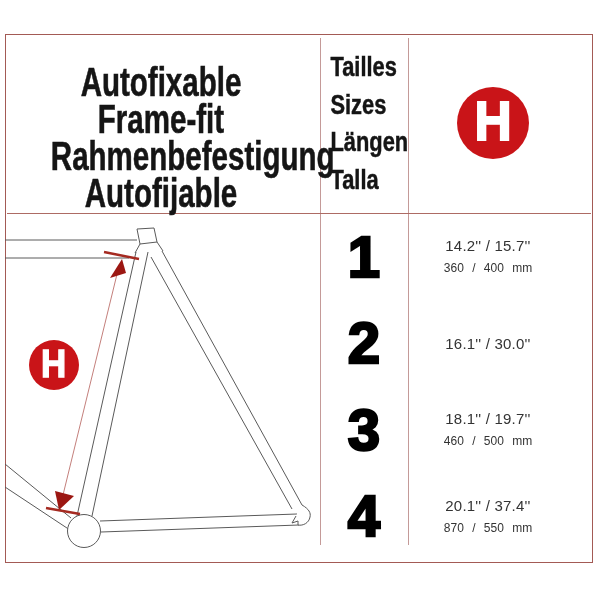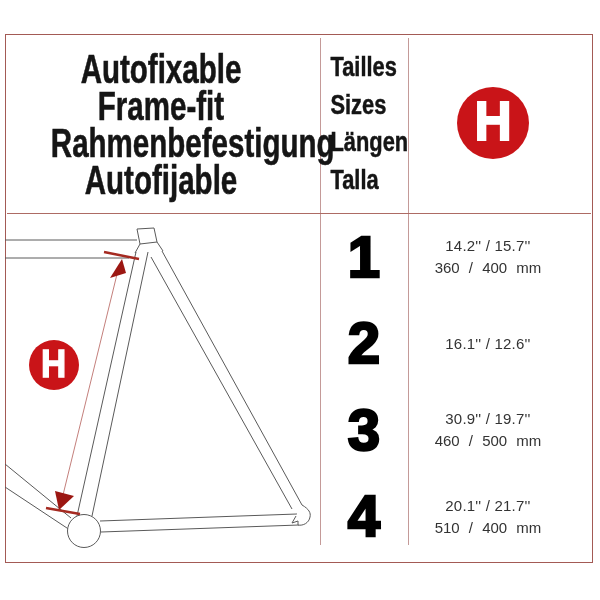--- a/index.html
+++ b/index.html
@@ -9,21 +9,21 @@
 
   
   .border-frame{position:absolute;left:5px;top:34px;width:586px;height:527px;
                 border:1px solid #a35a55;}
   .v-div{position:absolute;top:38px;width:1px;height:507px;background:#c49a98;}
   .v-div.v1{left:320px;}
   .v-div.v2{left:408px;}
   .h-div{position:absolute;left:7px;top:213px;width:584px;height:1px;background:#ad6b64;}
 
   
-  .titles{position:absolute;left:8px;top:51px;width:306px;text-align:center;}
+  .titles{position:absolute;left:8px;top:64px;width:306px;text-align:center;}
   .t-line{font-weight:bold;font-size:41px;line-height:37px;color:#151515;
           transform:scaleX(0.72);-webkit-text-stroke:0.6px #151515;white-space:nowrap;}
 
   
   .size-labels{position:absolute;left:321px;top:48px;width:86px;text-align:left;}
   .s-line{font-weight:bold;font-size:28px;line-height:37.5px;color:#151515;
           transform:scaleX(0.78);-webkit-text-stroke:0.5px #151515;white-space:nowrap;}
 
   
   .badge{position:absolute;border-radius:50%;background:#c91418;
@@ -43,21 +43,21 @@
   .num-row{flex:1;display:flex;align-items:center;justify-content:center;}
   .num{font-weight:bold;font-size:57px;color:#000;-webkit-text-stroke:2.5px #000;
        transform:scaleX(1.02);line-height:1;}
 
   
   .meas-col{position:absolute;left:408px;top:214px;width:184px;height:346px;
             display:flex;flex-direction:column;}
   .meas-row{flex:1;display:flex;flex-direction:column;align-items:center;
             justify-content:center;padding-right:24px;box-sizing:border-box;}
   .inches{font-size:15px;color:#333;line-height:22px;letter-spacing:0.2px;}
-  .mm{font-size:15px;color:#333;line-height:22px;word-spacing:5px;}
+  .mm{font-size:12px;color:#333;line-height:22px;word-spacing:5px;}
 </style>
 </head>
 <body>
 
 <div class="canvas">
 
   <div class="border-frame"></div>
   <div class="v-div v1"></div>
   <div class="v-div v2"></div>
   <div class="h-div"></div>
@@ -125,25 +125,25 @@
       <span class="num">4</span>
     </div>
   </div>
 
   <div class="meas-col">
     <div class="meas-row">
       <div class="inches">14.2'' / 15.7''</div>
       <div class="mm">360 / 400 mm</div>
     </div>
     <div class="meas-row">
-      <div class="inches">16.1'' / 12.6''</div>
+      <div class="inches">16.1'' / 30.0''</div>
     </div>
     <div class="meas-row">
-      <div class="inches">30.9'' / 19.7''</div>
+      <div class="inches">18.1'' / 19.7''</div>
       <div class="mm">460 / 500 mm</div>
     </div>
     <div class="meas-row">
-      <div class="inches">20.1'' / 21.7''</div>
-      <div class="mm">510 / 400 mm</div>
+      <div class="inches">20.1'' / 37.4''</div>
+      <div class="mm">870 / 550 mm</div>
     </div>
   </div>
 
 </div>
 
 </body></html>

